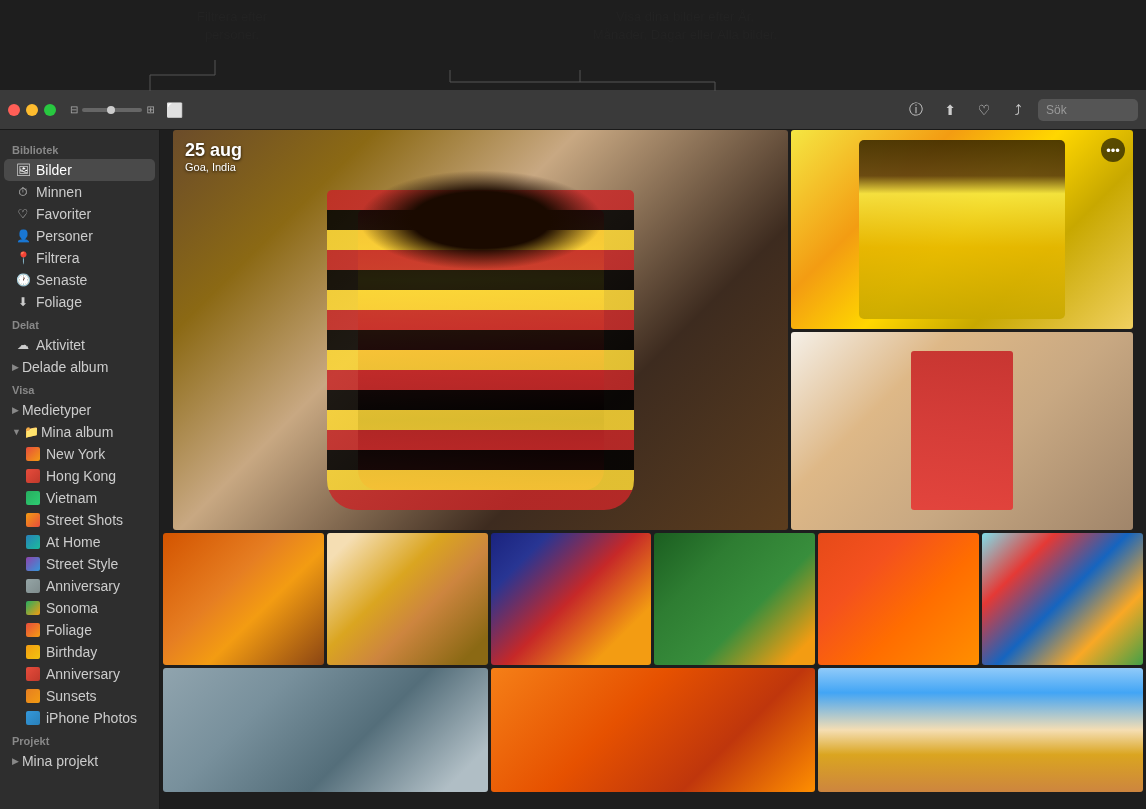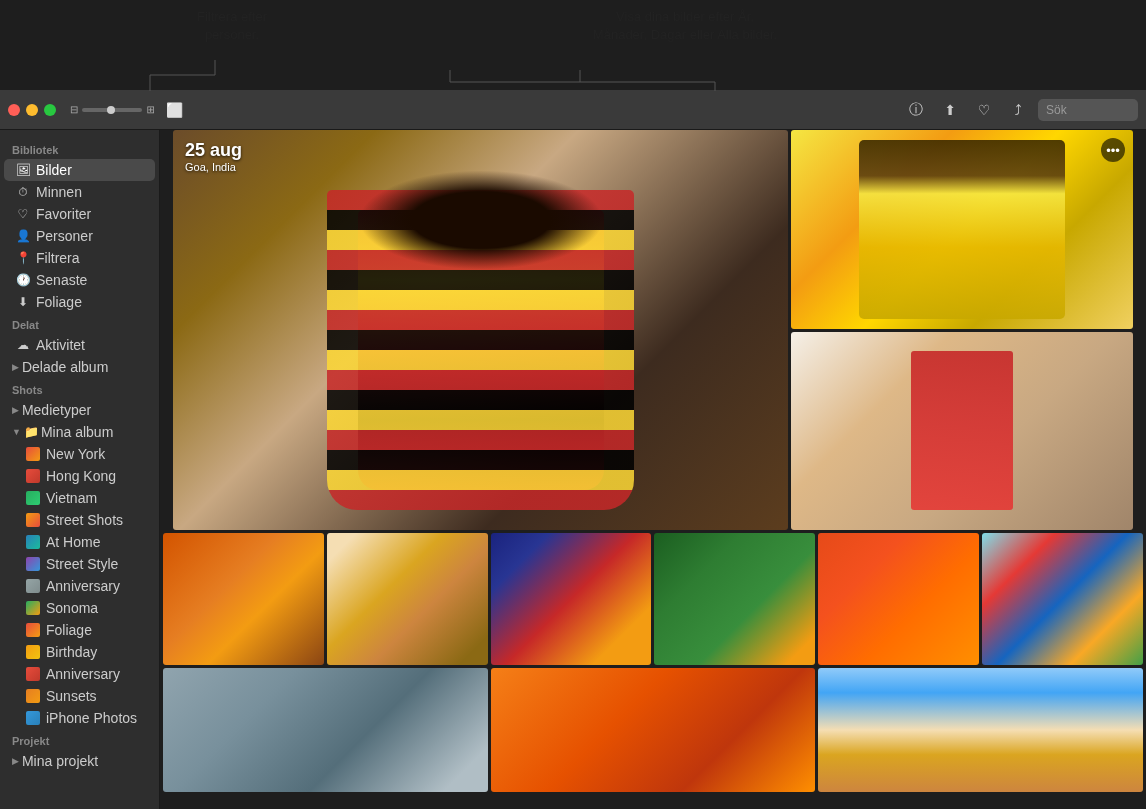--- a/index.html
+++ b/index.html
@@ -439,21 +439,21 @@
       <div class="sidebar-section-label">Delat</div>
       <div class="sidebar-item">
         <span class="sidebar-item-icon">☁</span>
         <span class="sidebar-item-text">Aktivitet</span>
       </div>
       <div class="sidebar-group-toggle">
         <span class="toggle-arrow">▶</span>
         <span class="sidebar-item-text">Delade album</span>
       </div>
 
-      <div class="sidebar-section-label">Shots</div>
+      <div class="sidebar-section-label">Visa</div>
       <div class="sidebar-group-toggle">
         <span class="toggle-arrow">▶</span>
         <span class="sidebar-item-text">Medietyper</span>
       </div>
       <div class="sidebar-group-toggle">
         <span class="toggle-arrow">▼</span>
         <span class="sidebar-item-icon">📁</span>
         <span class="sidebar-item-text">Mina album</span>
       </div>
 

